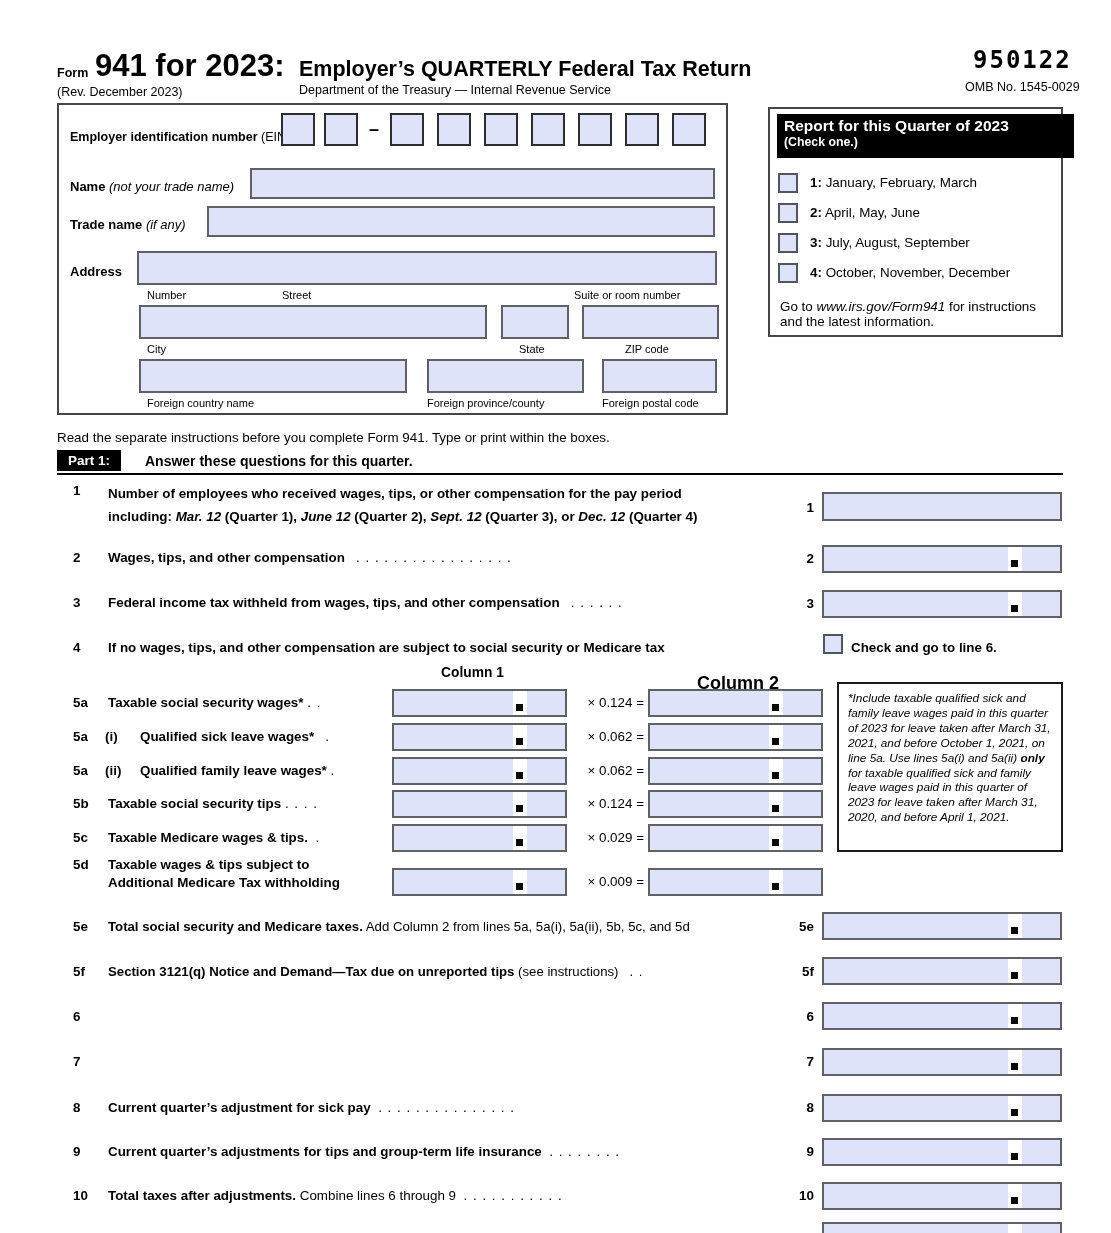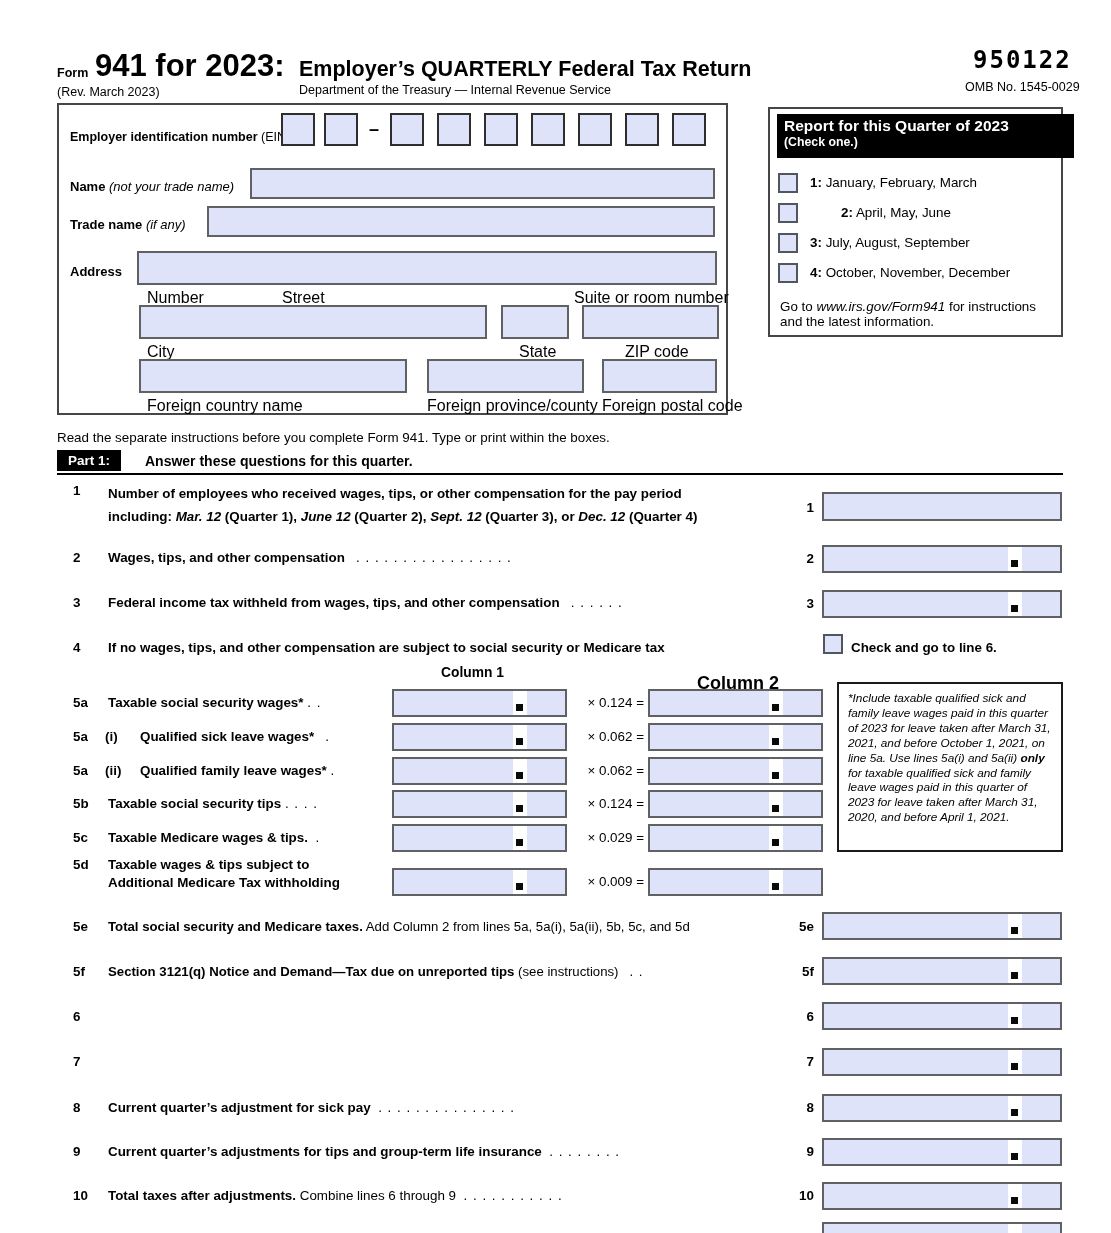--- a/index.html
+++ b/index.html
@@ -23,30 +23,30 @@
   .cb{position:absolute;width:20px;height:20px;background:#dfe3fa;border:2px solid #50555f;box-sizing:border-box;}
   .qhdr{position:absolute;background:#000;color:#fff;}
   .badge{position:absolute;background:#000;color:#fff;font-weight:bold;font-size:13.5px;
          display:flex;align-items:center;justify-content:center;}
   .dots{font-weight:normal;letter-spacing:1px;}
   .rnum{position:absolute;width:38px;text-align:right;font-weight:bold;font-size:13.4px;}
   .lnum{position:absolute;left:73px;font-weight:bold;font-size:13.4px;}
   .barcode{font-family:"DejaVu Sans Mono",monospace;font-weight:bold;font-size:24px;letter-spacing:2px;}
   .foot{position:absolute;border:2px solid #1a1a1a;box-sizing:border-box;font-size:11.8px;
         line-height:14.9px;font-style:italic;padding:7px 9px;white-space:normal;}
-  .sublbl{font-size:16px;text-align:right;}
+  .sublbl{font-size:11px;text-align:right;}
 </style>
 </head>
 <body>
 
 <div id="page">
 
   <span class="abs b" style="left:57px;top:66px;font-size:12.5px;">Form</span>
   <span class="abs b" style="left:95px;top:48px;font-size:31px;">941 for 2023:</span>
-  <span class="abs" style="left:57px;top:85px;font-size:12.5px;">(Rev. March 2023)</span>
+  <span class="abs" style="left:57px;top:85px;font-size:12.5px;">(Rev. December 2023)</span>
   <span class="abs b" style="left:299px;top:57px;font-size:21.5px;">Employer’s QUARTERLY Federal Tax Return</span>
   <span class="abs" style="left:299px;top:83px;font-size:12.5px;text-align:right;">Department of the Treasury — Internal Revenue Service</span>
   <span class="abs barcode" style="left:973px;top:46px;">950122</span>
   <span class="abs" style="left:937px;top:80px;font-size:12.5px;margin-left:28px;">OMB No. 1545-0029</span>
 
   <div class="outline" style="left:57px;top:103px;width:671px;height:312px;">
 
     <span class="abs" style="left:11px;top:25px;font-size:12.5px;">
       <span class="b">Employer identification number </span><span>(EIN)</span>
     </span>
@@ -95,21 +95,21 @@
   </div>
 
   <div class="outline" style="left:768px;top:107px;width:295px;height:230px;">
     <div class="qhdr" style="left:7px;top:5px;width:297px;height:44px;padding:3px 7px;box-sizing:border-box;">
       <div class="b" style="font-size:15.5px;">Report for this Quarter of 2023</div>
       <div class="b" style="font-size:12.3px;">(Check one.)</div>
     </div>
     <div class="cb" style="left:8px;top:64px;"></div>
     <span class="abs body-txt" style="left:40px;top:66px;"><span class="b">1:</span> <span>January, February, March</span></span>
     <div class="cb" style="left:8px;top:94px;"></div>
-    <span class="abs body-txt" style="left:40px;top:96px;margin-left:31px;"><span class="b">2:</span> <span>April, May, June</span></span>
+    <span class="abs body-txt" style="left:40px;top:96px;"><span class="b">2:</span> <span>April, May, June</span></span>
     <div class="cb" style="left:8px;top:124px;"></div>
     <span class="abs body-txt" style="left:40px;top:126px;"><span class="b">3:</span> <span>July, August, September</span></span>
     <div class="cb" style="left:8px;top:154px;"></div>
     <span class="abs body-txt" style="left:40px;top:156px;"><span class="b">4:</span> <span>October, November, December</span></span>
     <div class="abs body-txt" style="left:10px;top:190px;width:262px;white-space:normal;">
       <span>Go to </span><span class="i">www.irs.gov/Form941</span><span> for instructions and the latest information.</span>
     </div>
   </div>
 
   <span class="abs body-txt" style="left:57px;top:430px;">Read the separate instructions before you complete Form 941. Type or print within the boxes.</span>

